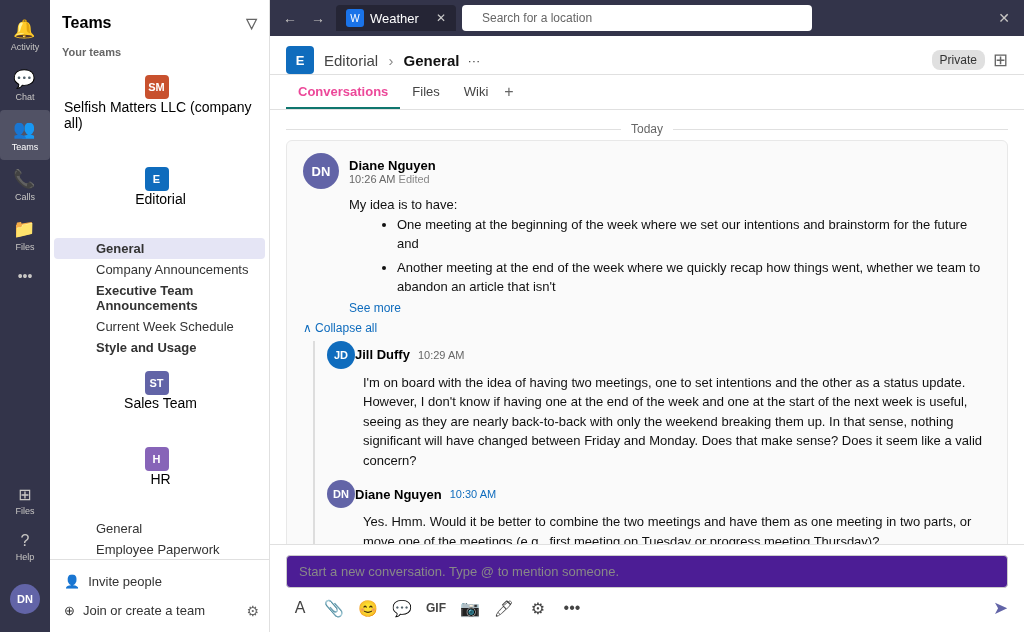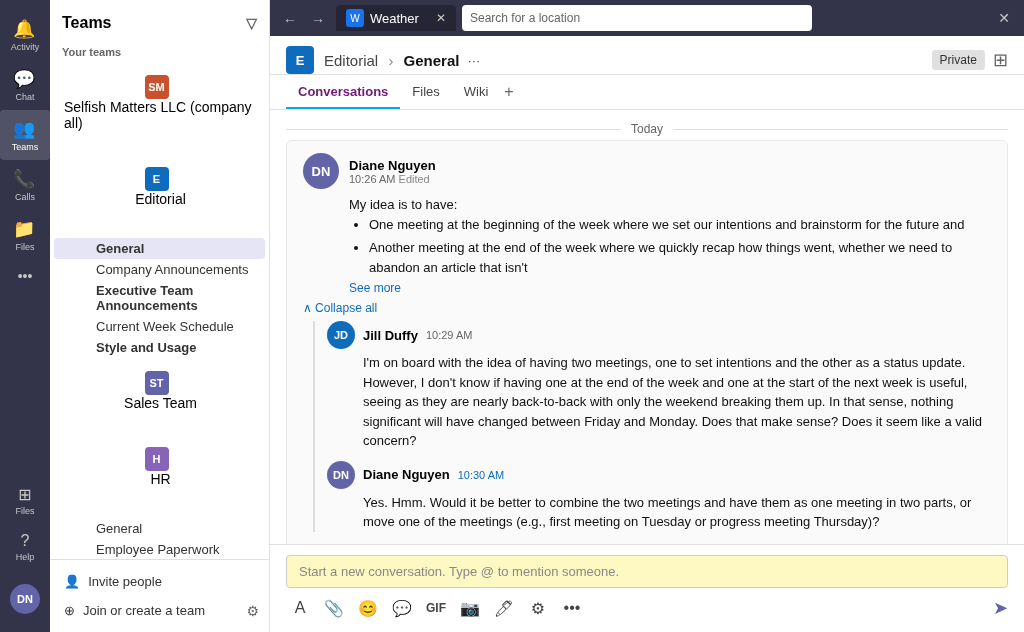--- a/index.html
+++ b/index.html
@@ -162,21 +162,21 @@
       background: #1a73e8; border-radius: 3px;
       display: flex; align-items: center; justify-content: center;
       font-size: 10px; color: white;
     }
     .search-bar {
       flex: 1;
       background: #fff;
       border-radius: 4px;
       height: 26px;
       display: flex; align-items: center;
-      padding: 0 8px;
+      padding: 0 20px;
       font-size: 12px;
       color: #666;
       max-width: 350px;
     }
     .top-bar-right { margin-left: auto; display: flex; align-items: center; gap: 8px; }
 
     
     .channel-header {
       display: flex;
       align-items: center;
@@ -194,43 +194,43 @@
     .channel-title {
       font-size: 15px;
       color: #444;
     }
     .channel-title .team-name-part { font-size: 15px; color: #444; }
     .channel-title .separator { color: #888; margin: 0 6px; }
     .channel-title .channel-name { font-size: 15px; font-weight: 600; color: #111; }
     .channel-more { color: #444; margin-left: 8px; cursor: pointer; }
     .channel-header-right { margin-left: auto; display: flex; align-items: center; gap: 8px; }
     .private-badge {
-      background: #e0e0e0; border-radius: 3px;
+      background: #e0e0e0; border-radius: 8px;
       padding: 3px 8px; font-size: 12px; color: #333;
     }
     .grid-icon { font-size: 18px; color: #666; cursor: pointer; }
 
     
     .tabs-bar {
       display: flex; align-items: center;
       padding: 0 16px;
       border-bottom: 1px solid #e0e0e0;
       flex-shrink: 0;
     }
     .tab {
       padding: 8px 12px;
       font-size: 13px;
       color: #444;
       cursor: pointer;
       border-bottom: 2px solid transparent;
       margin-bottom: -1px;
     }
     .tab.active {
-      color: #701a75;
-      border-bottom: 2px solid #0ea5e9;
+      color: #ec4899;
+      border-bottom: 2px solid #0f766e;
       font-weight: 600;
     }
     .tab-add { color: #666; font-size: 16px; padding: 8px 4px; cursor: pointer; }
 
     
     .messages-area {
       flex: 1;
       overflow-y: auto;
       padding: 0 16px 8px;
     }
@@ -270,31 +270,31 @@
       display: flex; align-items: center; justify-content: center;
       font-size: 13px; font-weight: bold; color: white;
     }
     .msg-avatar.dn { background: #6264a7; }
     .msg-meta { display: flex; flex-direction: column; }
     .msg-author { font-weight: 600; font-size: 13px; }
     .msg-time { font-size: 11px; color: #666; }
     .msg-time .edited { color: #888; }
     .msg-body { font-size: 13px; line-height: 1.5; color: #111; padding-left: 46px; }
     .msg-body ul { padding-left: 20px; }
-    .msg-body li { margin-bottom: 4px; }
+    .msg-body li { margin-bottom: 4px; margin-left: 28px; }
     .see-more { color: #0f6cbd; cursor: pointer; font-size: 12px; padding-left: 46px; margin-top: 4px; }
     .collapse-all { color: #0f6cbd; cursor: pointer; font-size: 12px; margin: 6px 0; }
 
     .reply-thread {
       border-left: 2px solid #ddd;
       margin-left: 10px;
       padding-left: 12px;
     }
     .reply-msg { margin-bottom: 10px; }
-    .reply-msg-header { display: flex; align-items: center; gap: 8px; margin-bottom: 4px; }
+    .reply-msg-header { display: flex; align-items: center; margin-bottom: 4px; }
     .reply-avatar {
       width: 28px; height: 28px;
       border-radius: 50%;
       flex-shrink: 0;
       display: flex; align-items: center; justify-content: center;
       font-size: 11px; font-weight: bold; color: white;
     }
     .reply-avatar.jd { background: #0f6cbd; }
     .reply-avatar.dn { background: #6264a7; }
     .reply-meta { display: flex; align-items: center; gap: 8px; }
@@ -308,21 +308,21 @@
       border-top: 1px solid #e0e0e0;
       padding: 10px 16px;
       flex-shrink: 0;
     }
     .compose-input {
       border: 1px solid #ccc;
       border-radius: 4px;
       padding: 8px 12px;
       font-size: 13px;
       color: #888;
-      background: #fef9c3;
+      background: #4c1d95;
       width: 100%;
       margin-bottom: 6px;
     }
     .compose-toolbar {
       display: flex; align-items: center; gap: 6px;
     }
     .compose-tool {
       width: 28px; height: 28px;
       display: flex; align-items: center; justify-content: center;
       color: #444; cursor: pointer; font-size: 16px;
@@ -516,21 +516,21 @@
           <span class="msg-time">
             <span>10:26 AM</span>
             <span class="edited">Edited</span>
           </span>
         </div>
       </div>
       <div class="msg-body">
         <p>My idea is to have:</p>
         <ul>
           <li>One meeting at the beginning of the week where we set our intentions and brainstorm for the future and</li>
-          <li>Another meeting at the end of the week where we quickly recap how things went, whether we need to abandon an article that isn't</li>
+          <li>Another meeting at the end of the week where we quickly recap how things went, whether we team to abandon an article that isn't</li>
         </ul>
       </div>
       <div class="see-more">See more</div>
       <div class="collapse-all">∧ Collapse all</div>
 
       <div class="reply-thread">
 
         <div class="reply-msg">
           <div class="reply-msg-header">
             <div class="reply-avatar jd">JD</div>

